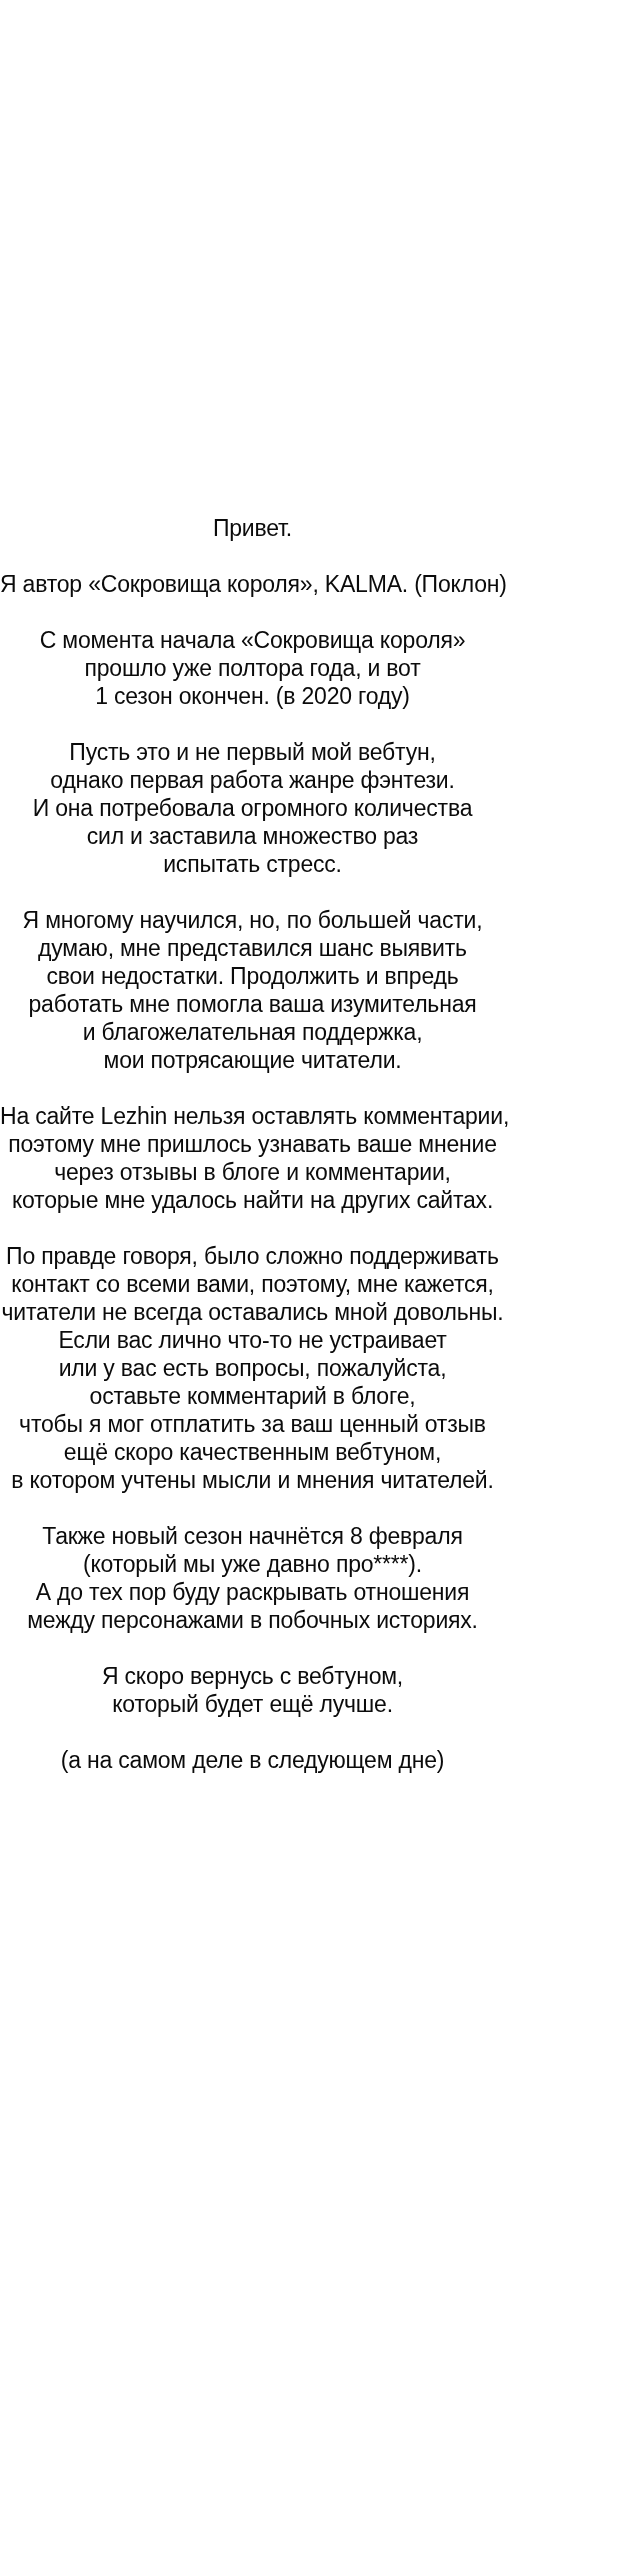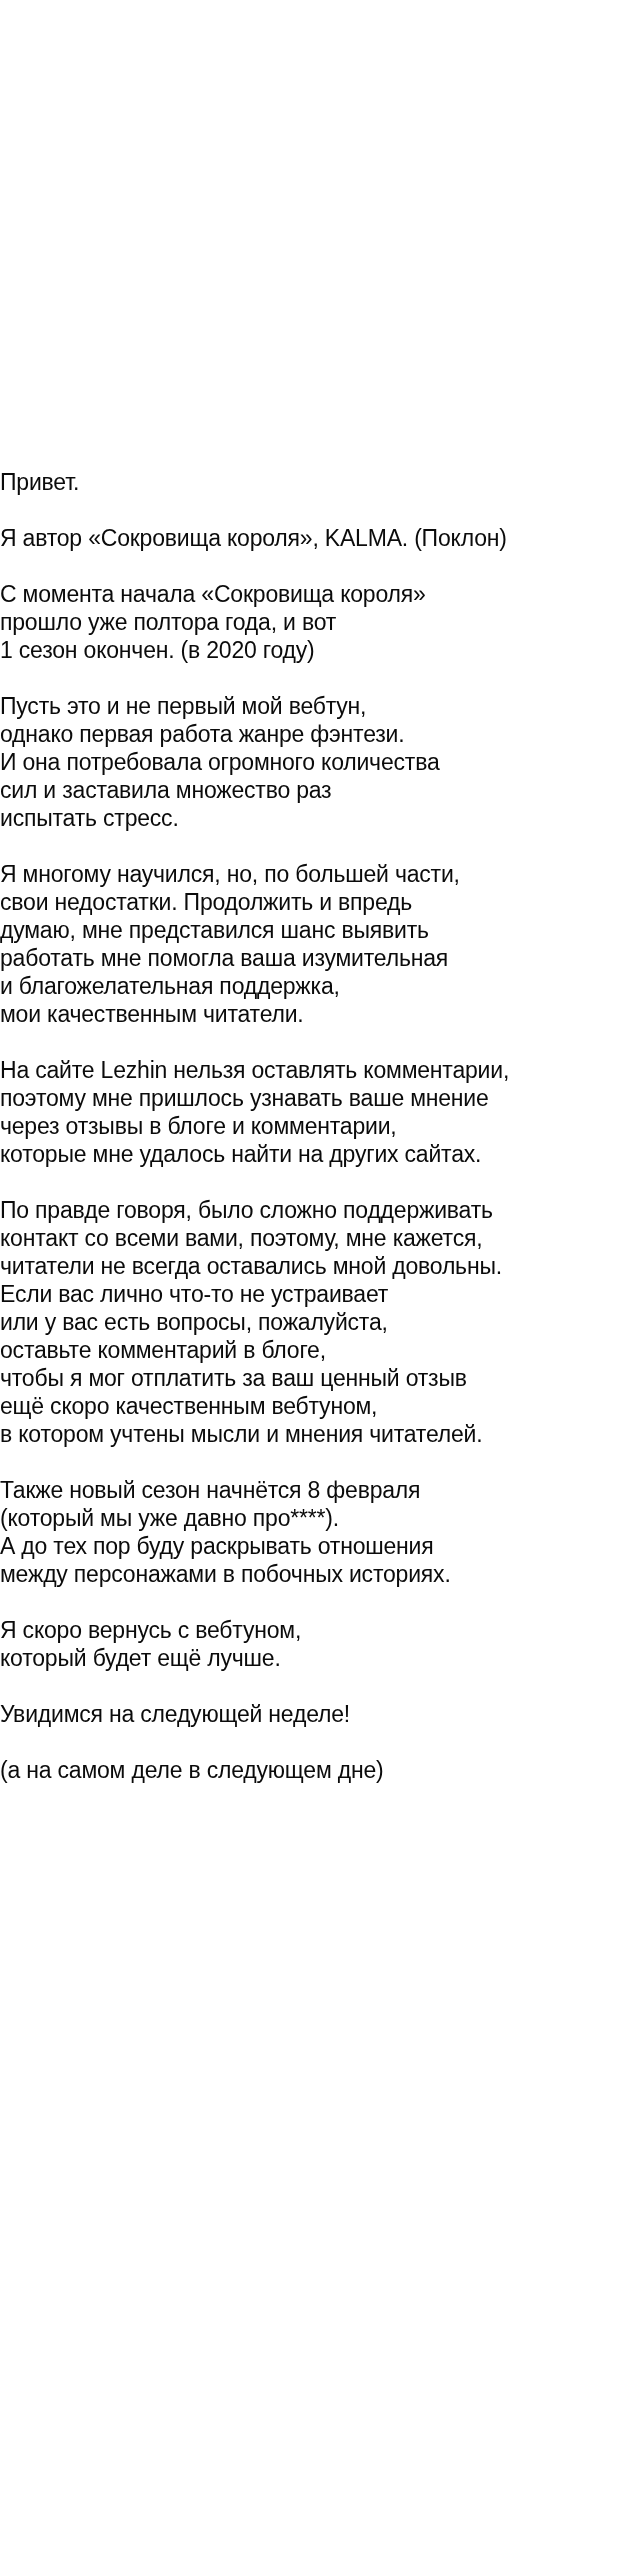--- a/index.html
+++ b/index.html
@@ -8,24 +8,24 @@
   }
   body {
     width: 635px;
     height: 2576px;
     background: #ffffff;
     position: relative;
     overflow: hidden;
   }
   .note {
     position: absolute;
-    top: 468px;
+    top: 514px;
     left: 0;
     width: 505px;
-    text-align: left;
+    text-align: center;
     color: #0b0b0b;
     font-family: "Liberation Sans", sans-serif;
     font-size: 23px;
     line-height: 28px;
     font-weight: 400;
     letter-spacing: -0.2px;
   }
   .para {
     margin: 0 0 28px 0;
     padding: 0;
@@ -62,25 +62,25 @@
       <span class="line">Пусть это и не первый мой вебтун,</span>
       <span class="line">однако первая работа жанре фэнтези.</span>
       <span class="line">И она потребовала огромного количества</span>
       <span class="line">сил и заставила множество раз</span>
       <span class="line">испытать стресс.</span>
     </p>
 
 
     <p class="para">
       <span class="line">Я многому научился, но, по большей части,</span>
+      <span class="line">думаю, мне представился шанс выявить</span>
       <span class="line">свои недостатки. Продолжить и впредь</span>
-      <span class="line">думаю, мне представился шанс выявить</span>
       <span class="line">работать мне помогла ваша изумительная</span>
       <span class="line">и благожелательная поддержка,</span>
-      <span class="line">мои качественным читатели.</span>
+      <span class="line">мои потрясающие читатели.</span>
     </p>
 
     <p class="para">
       <span class="line">На сайте Lezhin нельзя оставлять комментарии,</span>
       <span class="line">поэтому мне пришлось узнавать ваше мнение</span>
       <span class="line">через отзывы в блоге и комментарии,</span>
       <span class="line">которые мне удалось найти на других сайтах.</span>
     </p>
 
     <p class="para">
@@ -100,23 +100,20 @@
       <span class="line">(который мы уже давно про****).</span>
       <span class="line">А до тех пор буду раскрывать отношения</span>
       <span class="line">между персонажами в побочных историях.</span>
     </p>
 
     <p class="para">
       <span class="line">Я скоро вернусь с вебтуном,</span>
       <span class="line">который будет ещё лучше.</span>
     </p>
 
-    <p class="para">
-      <span class="line">Увидимся на следующей неделе!</span>
-    </p>
 
     <p class="para">
       <span class="line">(а на самом деле в следующем дне)</span>
     </p>
 
   </section>
 </main>
 
 
 </body></html>

